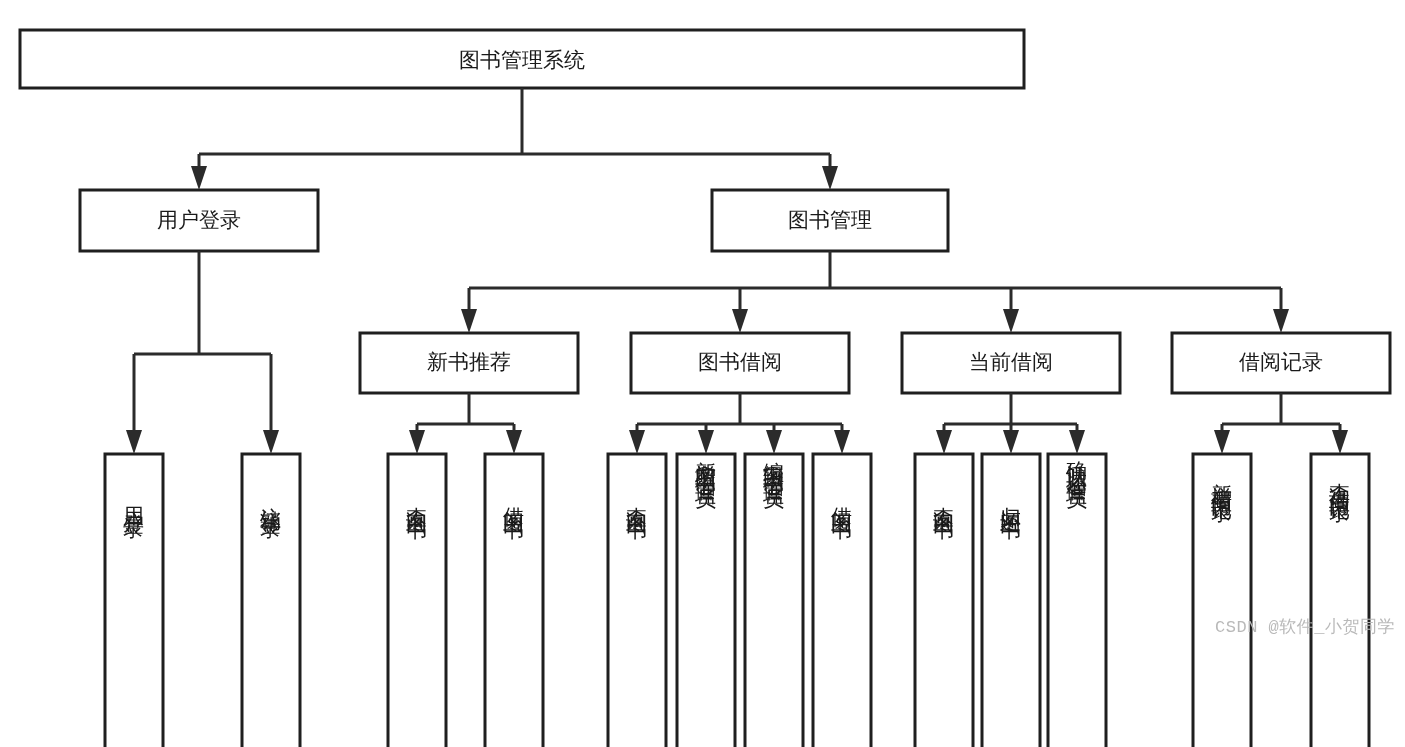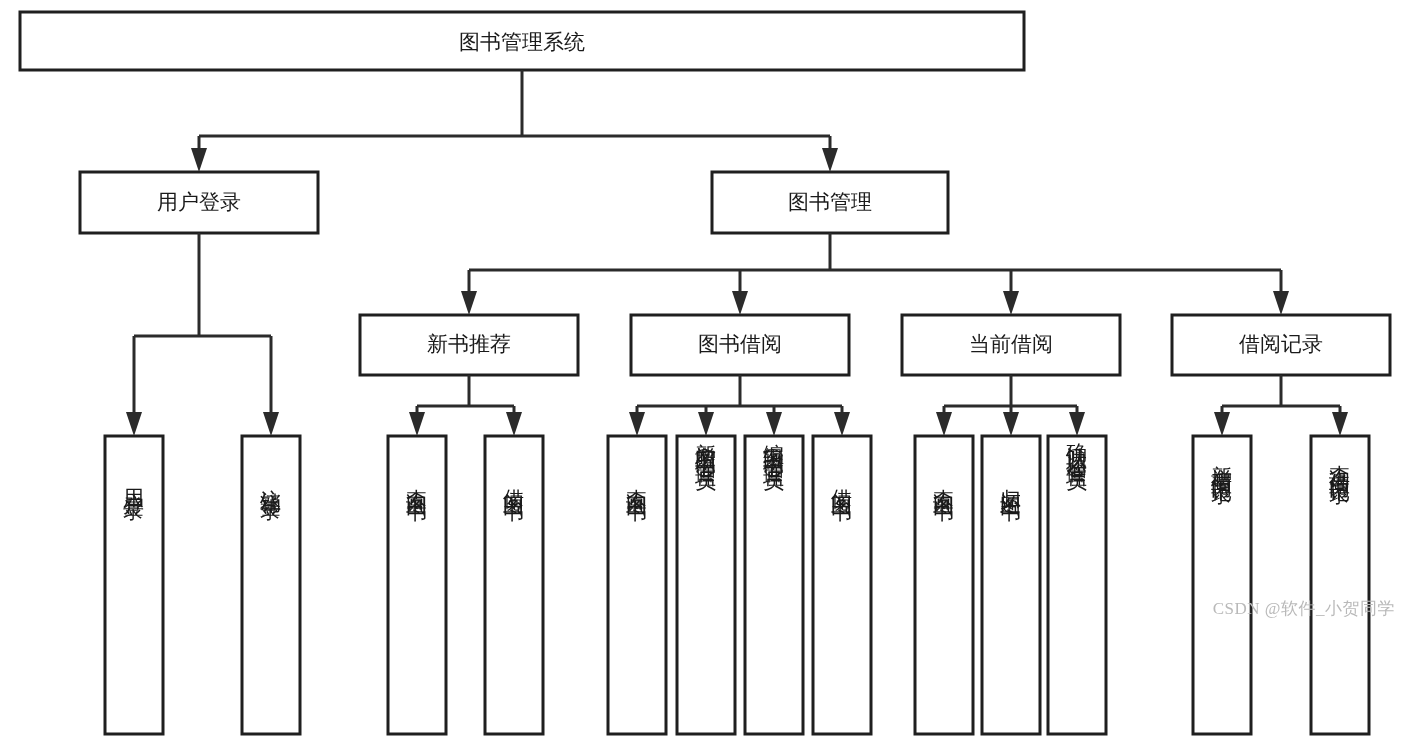--- a/index.html
+++ b/index.html
@@ -11,20 +11,21 @@
     width: 1405px;
     height: 747px;
     font-family: "Liberation Sans", "DejaVu Sans", sans-serif;
     overflow: hidden;
     position: relative;
   }
   #diagram-root {
     position: relative;
     width: 1405px;
     height: 625px;
+    margin-top: 18px;
   }
   svg#flowchart {
     display: block;
     width: 1405px;
     height: 747px;
   }
   .node-box {
     fill: #ffffff;
     stroke: #1f1f1f;
     stroke-width: 3;
@@ -53,21 +54,21 @@
     writing-mode: vertical-rl;
     text-orientation: upright;
     text-anchor: middle;
     letter-spacing: 4px;
     white-space: pre;
   }
   .watermark {
     position: absolute;
     right: 10px;
     bottom: 5px;
-    font-family: Liberation Serif, serif;
+    font-family: Liberation Mono, monospace;
     font-size: 17px;
     color: #b9b9b9;
     letter-spacing: 0.5px;
     user-select: none;
     pointer-events: none;
   }
 </style>
 </head>
 <body>
 

